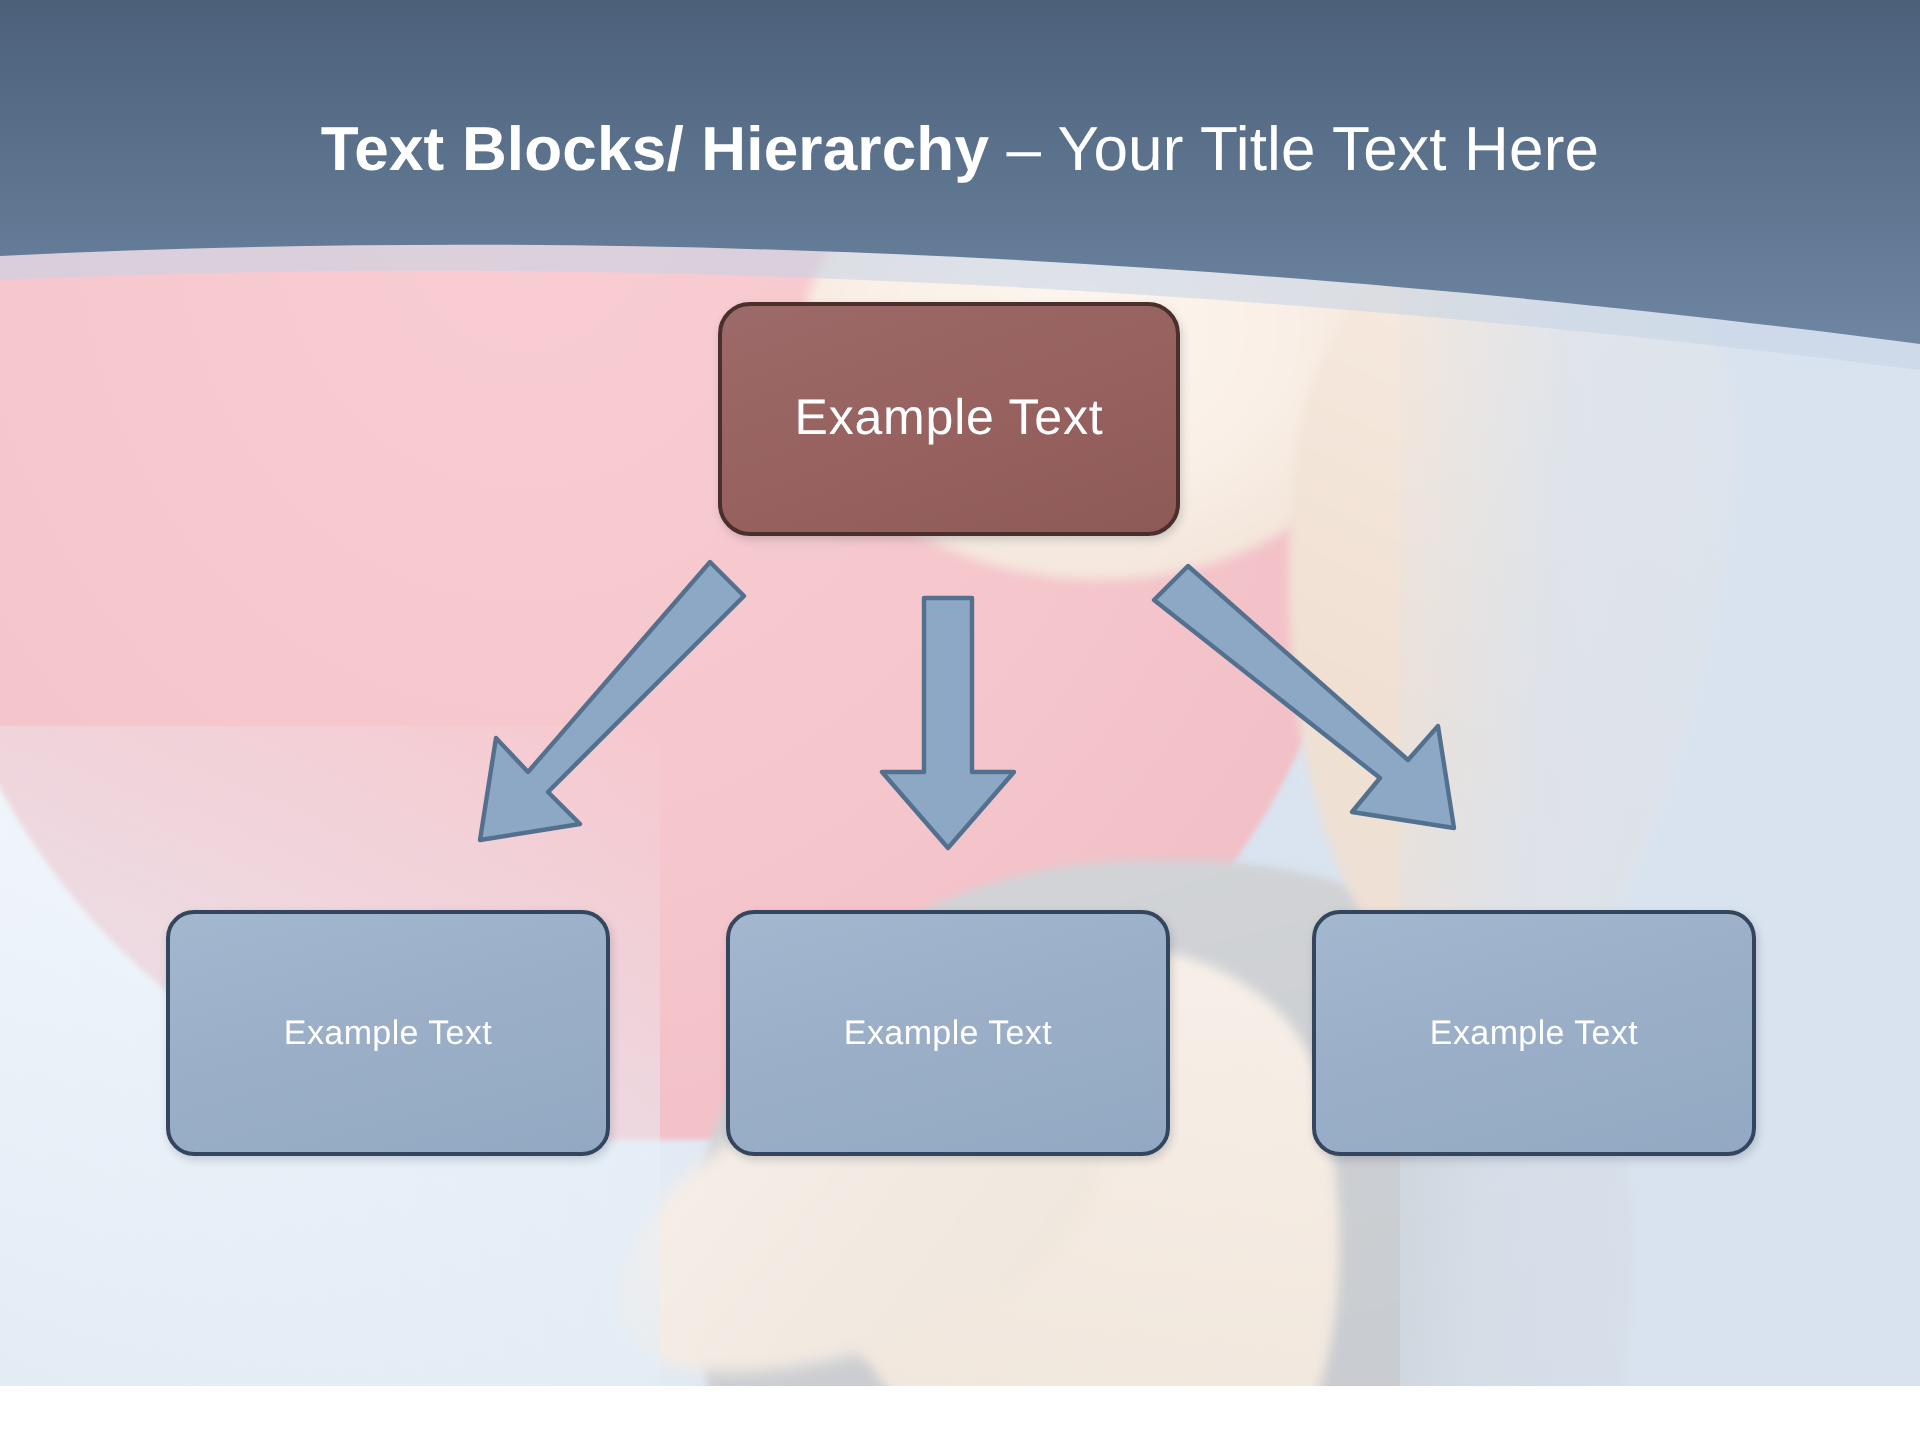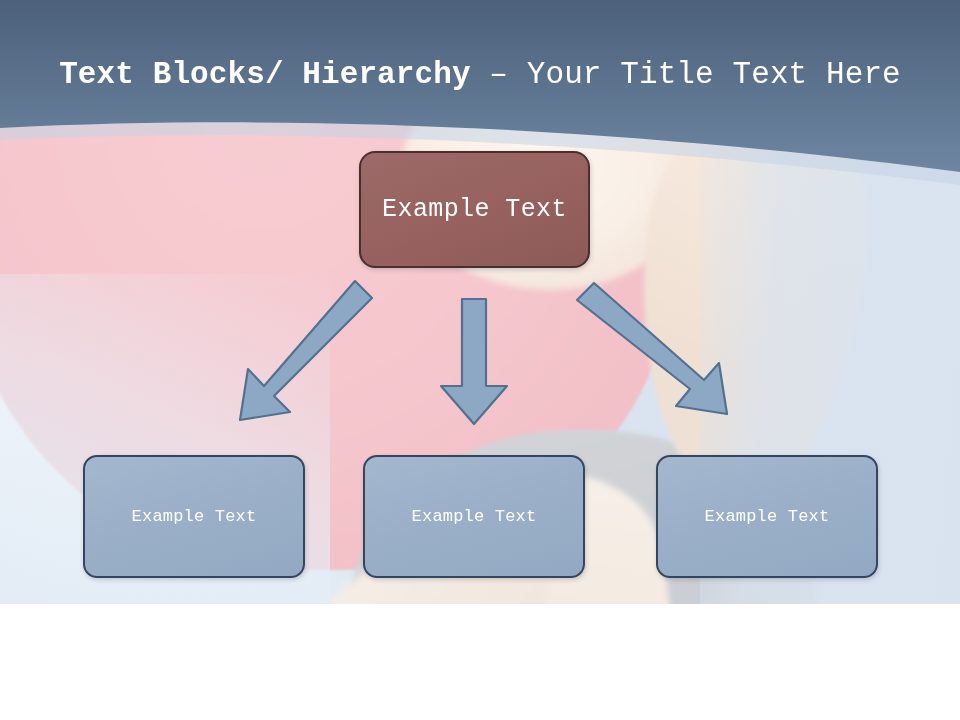--- a/index.html
+++ b/index.html
@@ -7,24 +7,23 @@
     padding: 0;
     background: #ffffff;
   }
   body {
     font-family: "Liberation Sans", sans-serif;
   }
 
   #slide {
     position: relative;
     width: 960px;
-    height: 604px;
+    height: 693px;
     overflow: hidden;
     background: #e3ecf5;
-    font-family: Liberation Mono, monospace;
   }
 
   
   .bg-layer {
     position: absolute;
     inset: 0;
     overflow: hidden;
   }
   .bg-base {
     position: absolute;

